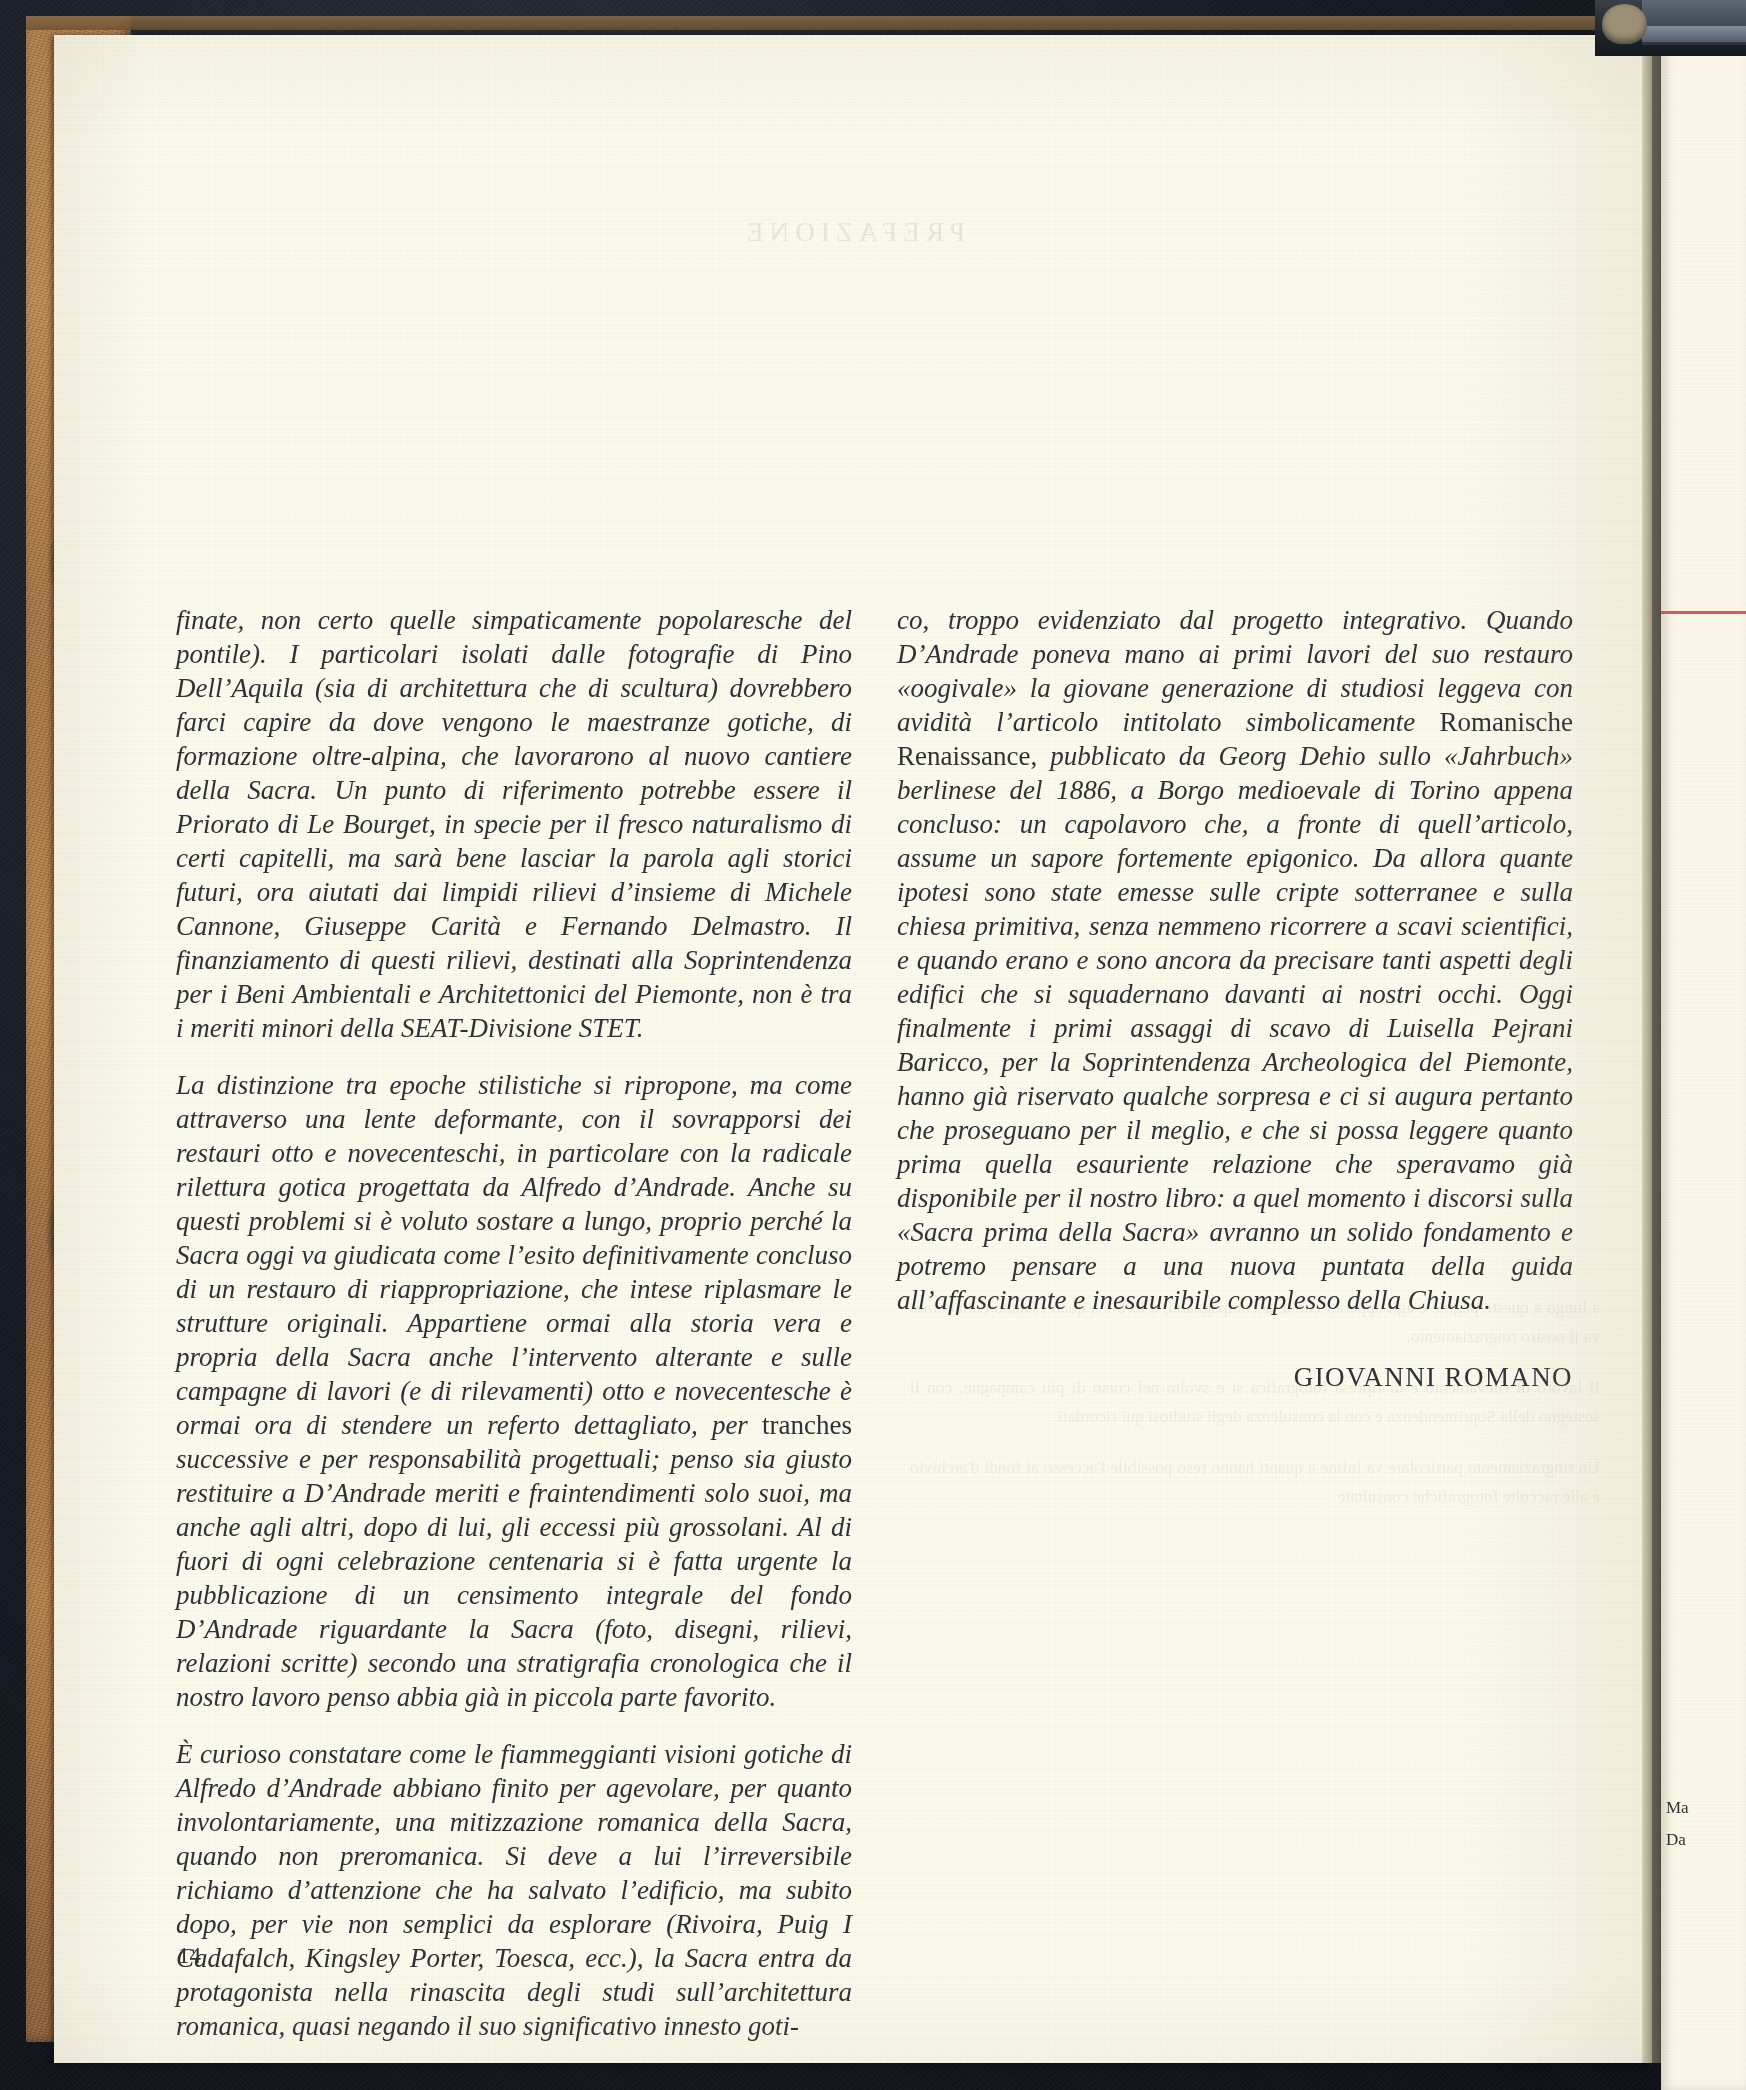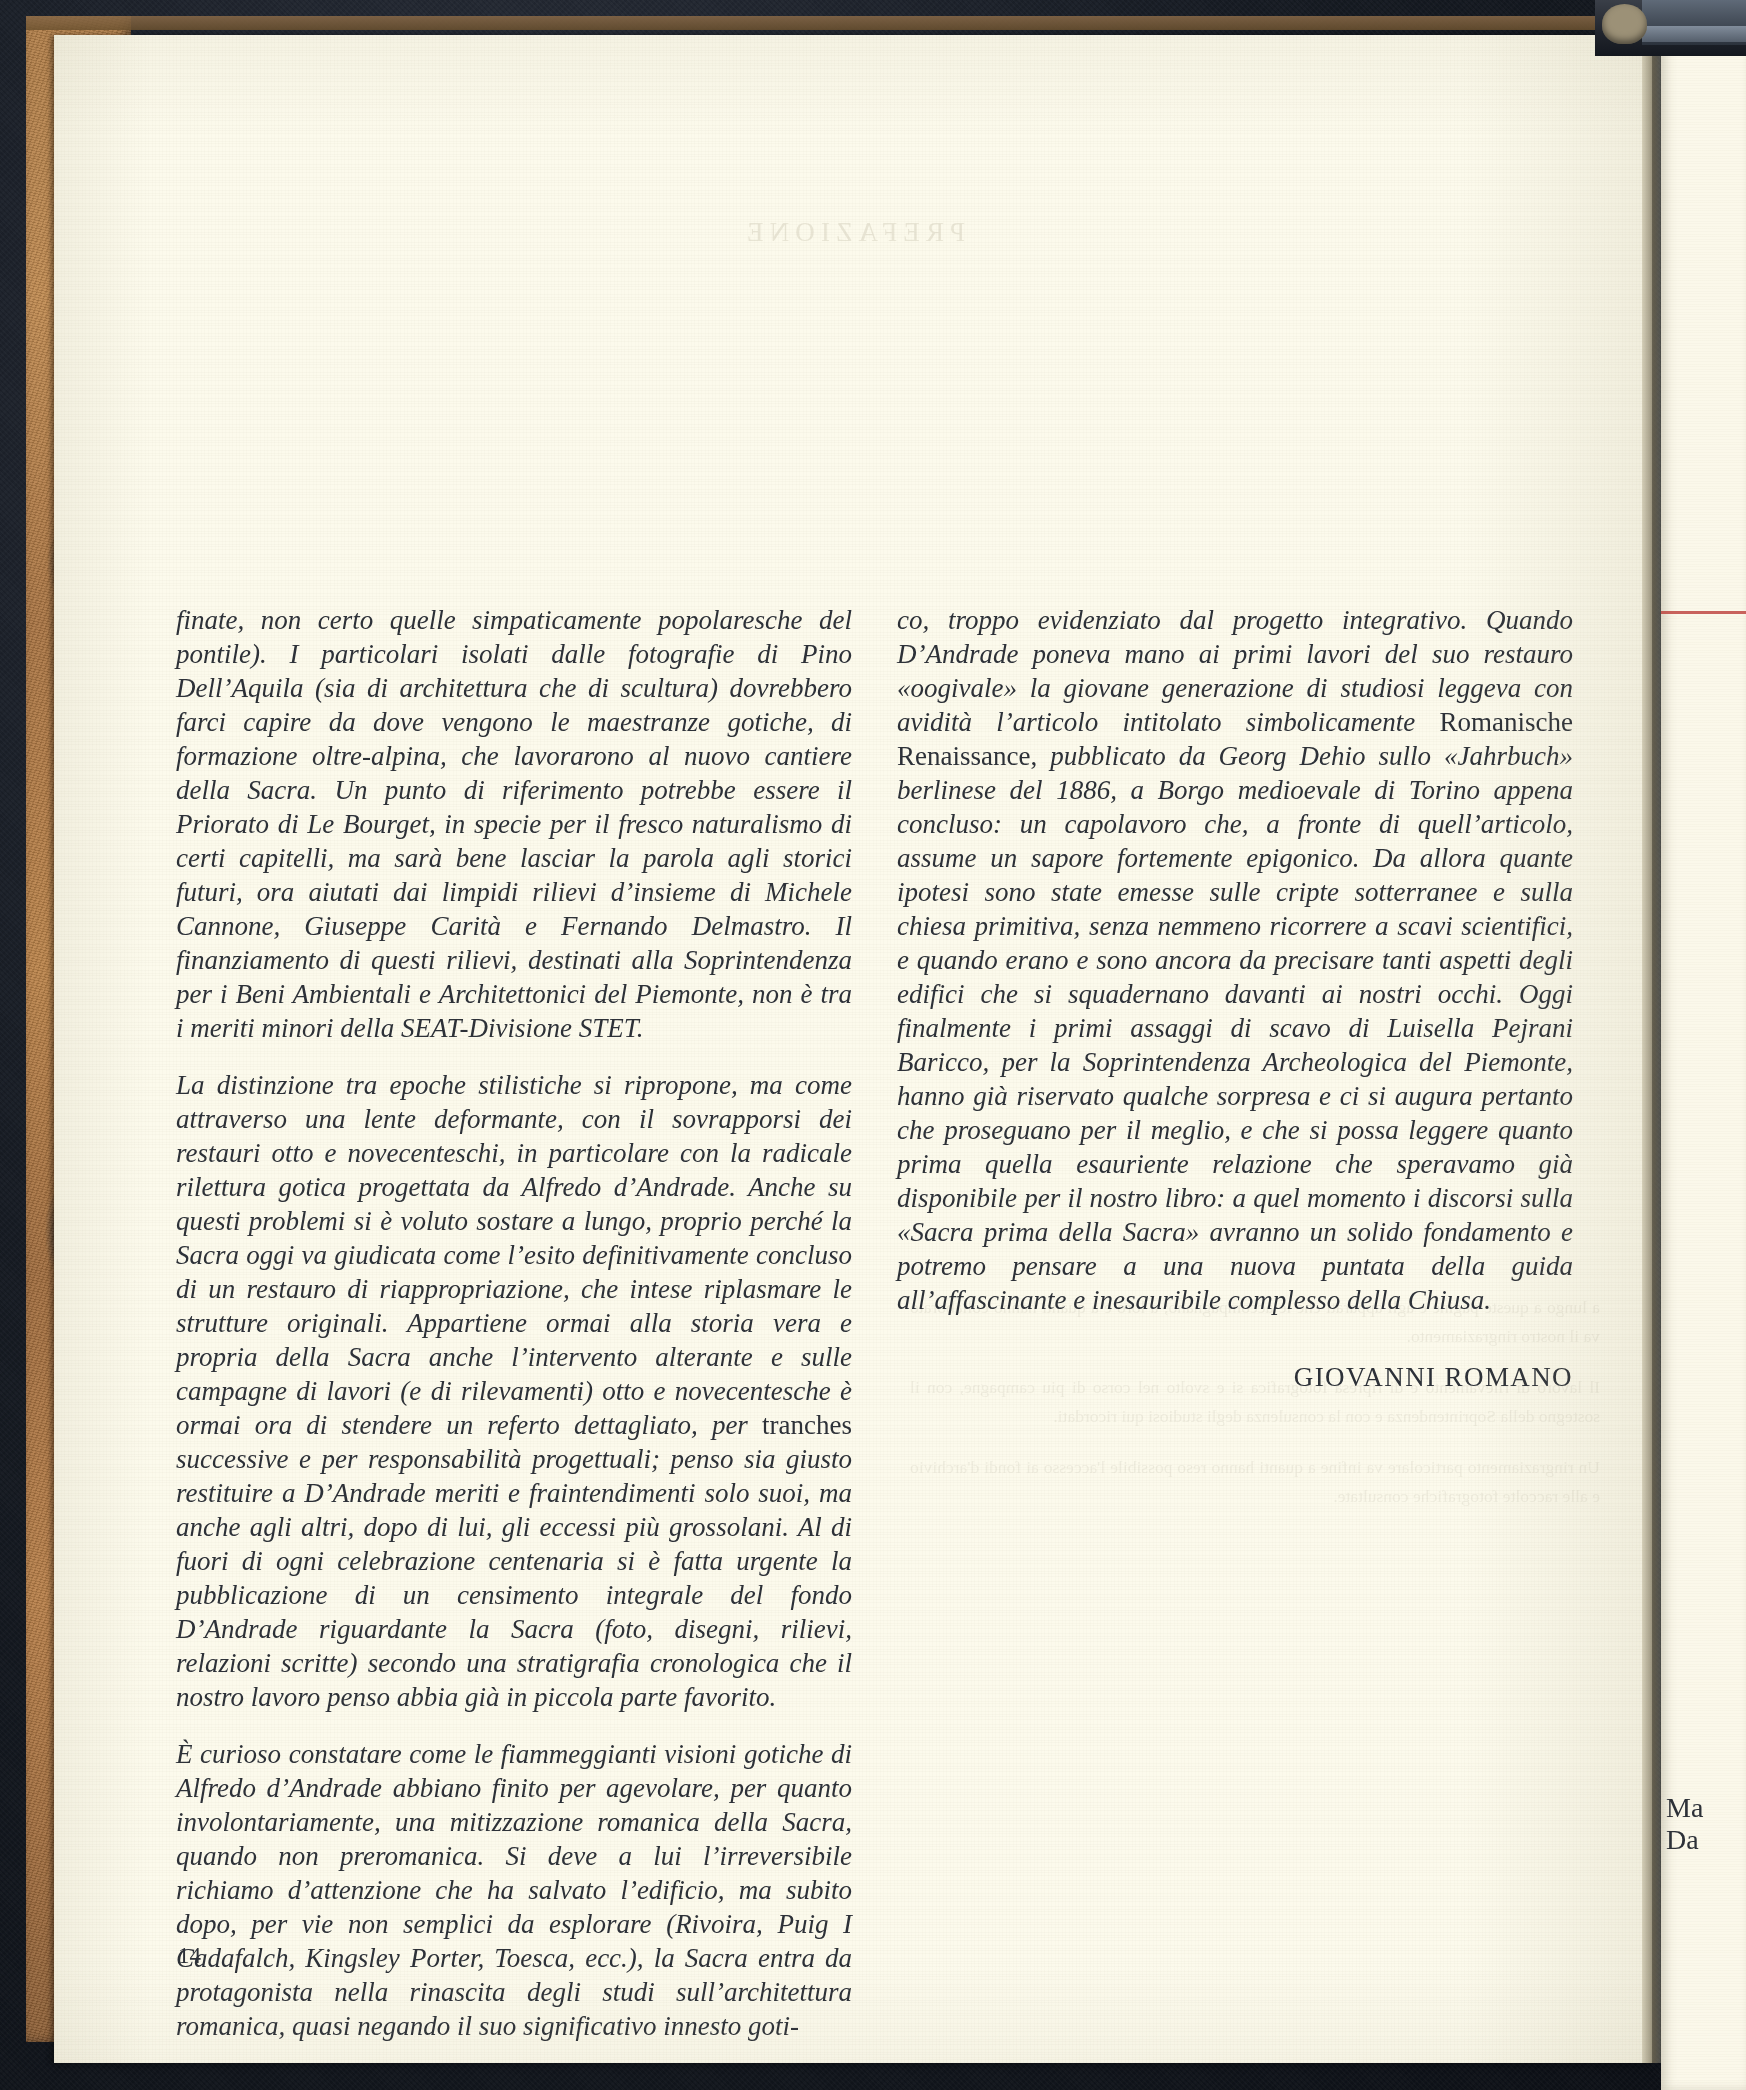--- a/index.html
+++ b/index.html
@@ -208,21 +208,21 @@
     position: absolute;
     inset: 0;
     background-image:
       repeating-linear-gradient(0deg, rgba(120,110,80,0.028) 0 0.9px, rgba(0,0,0,0) 0.9px 2.6px);
   }
   .verso-snippet {
     position: absolute;
     left: 1666px;
     top: 1792px;
     font-family: "Liberation Serif", serif;
-    font-size: 28px;
+    font-size: 17px;
     line-height: 32px;
     color: #2d3138;
   }
   .verso-rule {
     position: absolute;
     left: 1661px;
     top: 611px;
     width: 86px;
     height: 2.6px;
     background: #b8312e;

